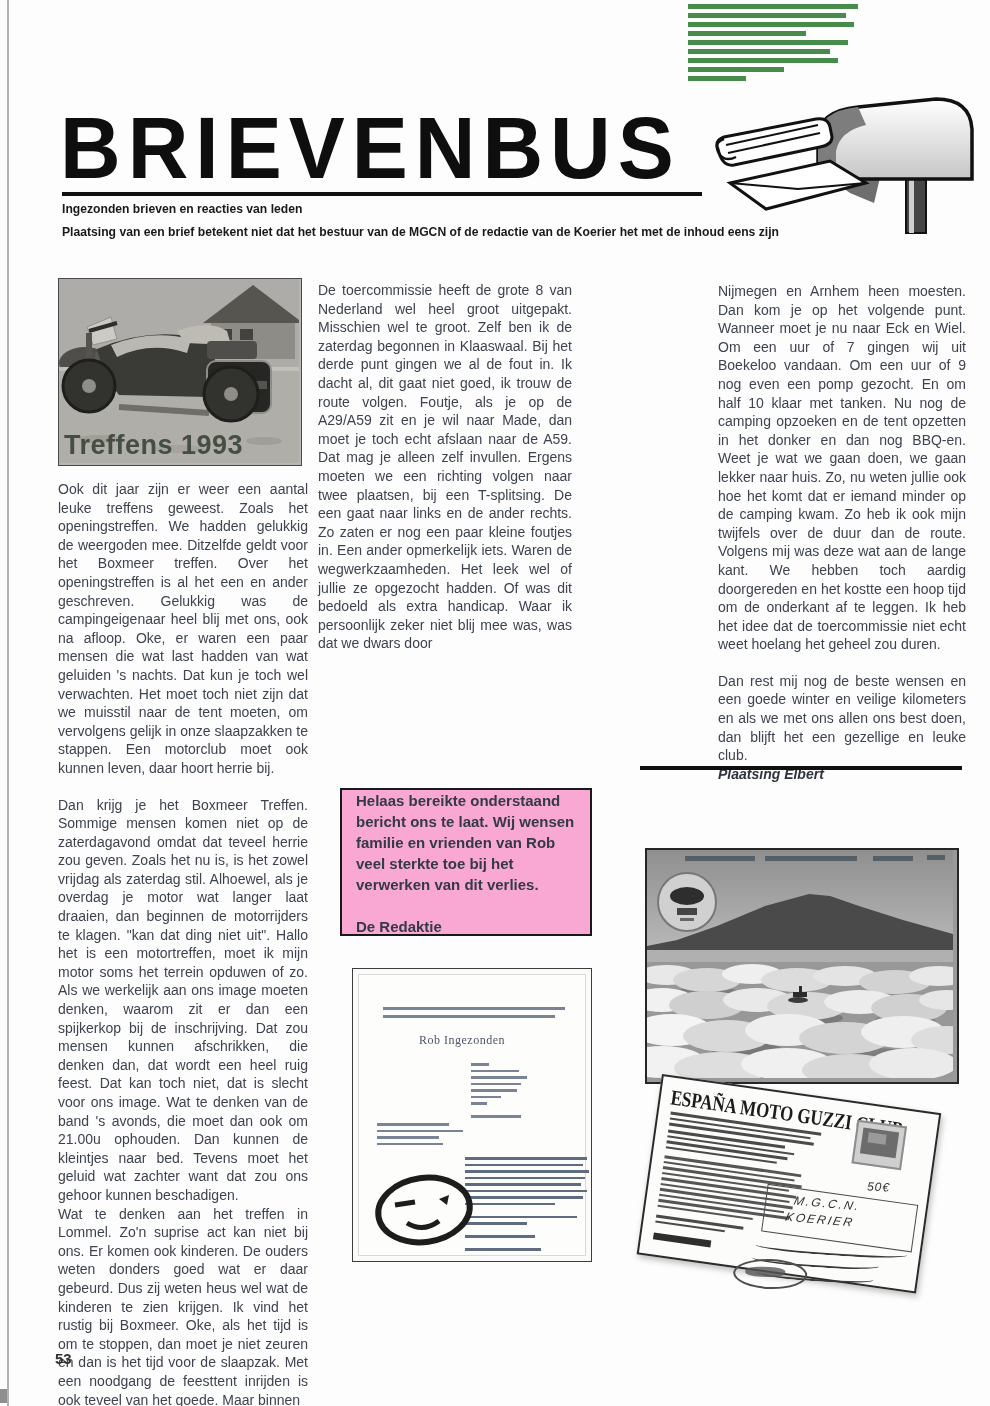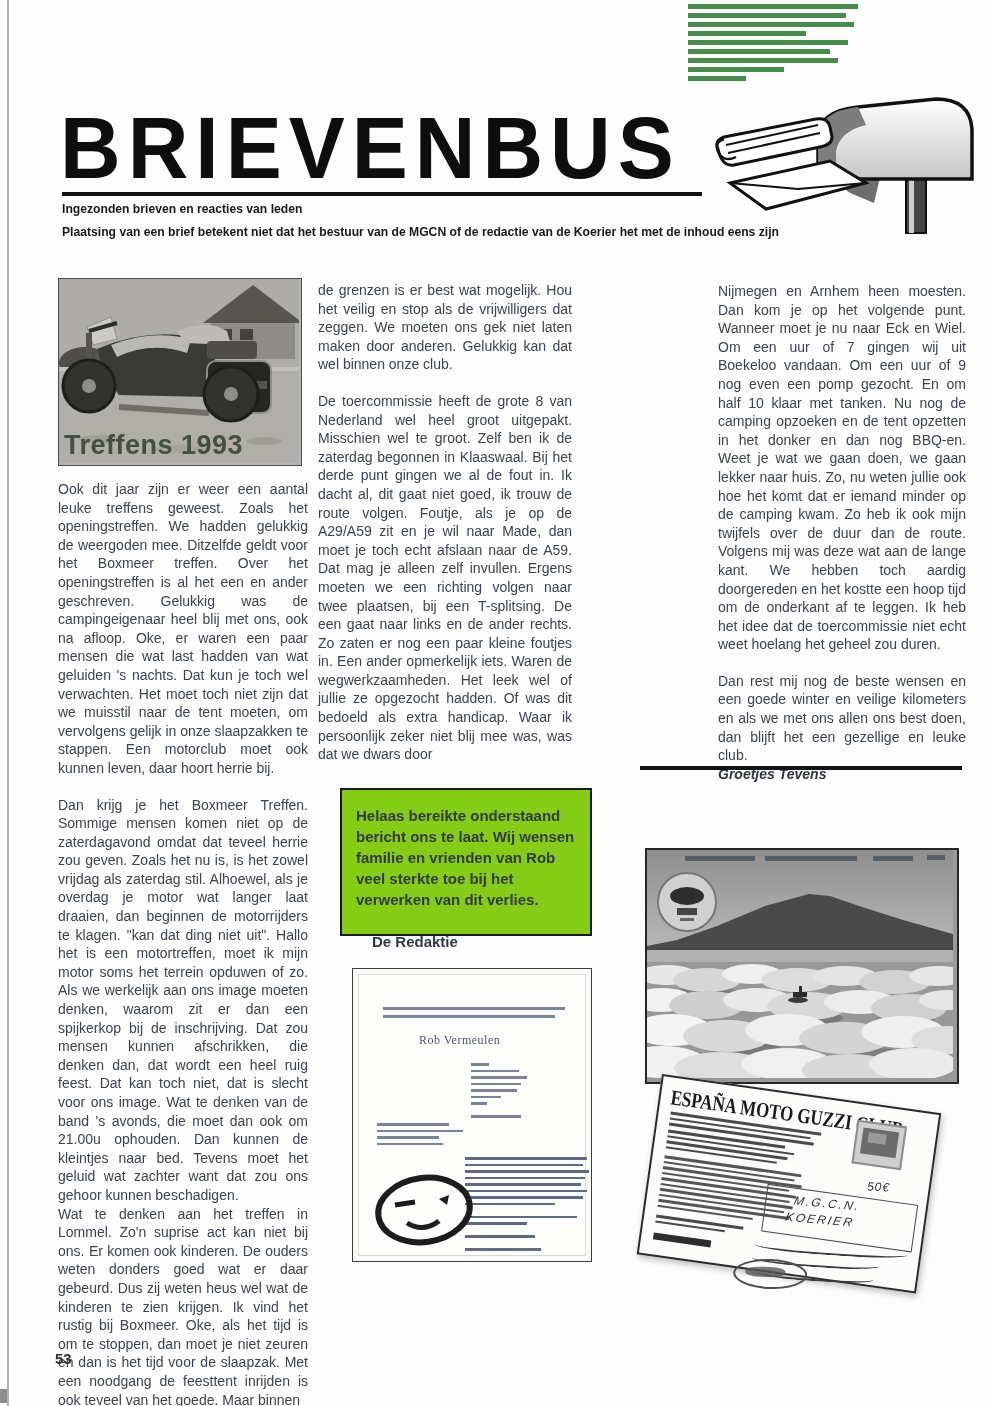--- a/index.html
+++ b/index.html
@@ -35,24 +35,24 @@
   
   .photo1{left:58px;top:278px;width:242px;height:186px;border:1px solid #4a4a4a;background:#b8b6b1;}
   .photo1 svg{display:block;}
   .photo1-caption{left:64px;top:430px;font-size:27px;font-weight:bold;color:#3c463a;
                   letter-spacing:.5px;opacity:.92;}
 
   
   .mailbox{left:700px;top:85px;width:285px;height:150px;}
 
   
-  .notice{left:340px;top:788px;width:252px;height:148px;border:2px solid #191919;background:#84cc16;
-          box-sizing:border-box;padding:15px 14px;font-size:15px;line-height:21px;font-weight:bold;color:#333a46;}
+  .notice{left:340px;top:788px;width:252px;height:148px;border:2px solid #191919;background:#f9a8d4;
+          box-sizing:border-box;padding:0 14px;font-size:15px;line-height:21px;font-weight:bold;color:#333a46;}
   .notice p{margin:0 0 21px 0;}
-  .notice p:last-child{margin:16px;}
+  .notice p:last-child{margin:0;}
 
   
   .letter{left:352px;top:968px;width:240px;height:294px;border:1px solid #3c3c3c;background:#fbfbfa;box-sizing:border-box;}
   .letter .inner{position:absolute;left:5px;top:5px;right:5px;bottom:5px;border:1px solid #d8d8d4;background:#fdfdfc;}
   .letter .name{position:absolute;left:60px;top:58px;font-family:"Liberation Serif",serif;
                 font-size:12px;color:#4d5668;letter-spacing:.5px;}
 
   
   .spanje-rule{left:640px;top:766px;width:322px;height:4px;background:#111;}
   .spanje-h{left:642px;top:782px;font-size:27px;font-weight:bold;color:#141414;letter-spacing:.2px;}
@@ -158,42 +158,41 @@
   </div>
   <div class="abs photo1-caption">Treffens 1993</div>
 
   <div class="abs col col1">
     <p>Ook dit jaar zijn er weer een aantal leuke treffens geweest. Zoals het openingstreffen. We hadden gelukkig de weergoden mee. Ditzelfde geldt voor het Boxmeer treffen. Over het openingstreffen is al het een en ander geschreven. Gelukkig was de campingeigenaar heel blij met ons, ook na afloop. Oke, er waren een paar mensen die wat last hadden van wat geluiden 's nachts. Dat kun je toch wel verwachten. Het moet toch niet zijn dat we muisstil naar de tent moeten, om vervolgens gelijk in onze slaapzakken te stappen. Een motorclub moet ook kunnen leven, daar hoort herrie bij.</p>
     <p class="tight">Dan krijg je het Boxmeer Treffen. Sommige mensen komen niet op de zaterdagavond omdat dat teveel herrie zou geven. Zoals het nu is, is het zowel vrijdag als zaterdag stil. Alhoewel, als je overdag je motor wat langer laat draaien, dan beginnen de motorrijders te klagen. "kan dat ding niet uit". Hallo het is een motortreffen, moet ik mijn motor soms het terrein opduwen of zo. Als we werkelijk aan ons image moeten denken, waarom zit er dan een spijkerkop bij de inschrijving. Dat zou mensen kunnen afschrikken, die denken dan, dat wordt een heel ruig feest. Dat kan toch niet, dat is slecht voor ons image. Wat te denken van de band 's avonds, die moet dan ook om 21.00u ophouden. Dan kunnen de kleintjes naar bed. Tevens moet het geluid wat zachter want dat zou ons gehoor kunnen beschadigen.</p>
     <p class="tight">Wat te denken aan het treffen in Lommel. Zo'n suprise act kan niet bij ons. Er komen ook kinderen. De ouders weten donders goed wat er daar gebeurd. Dus zij weten heus wel wat de kinderen te zien krijgen. Ik vind het rustig bij Boxmeer. Oke, als het tijd is om te stoppen, dan moet je niet zeuren en dan is het tijd voor de slaapzak. Met een noodgang de feesttent inrijden is ook teveel van het goede. Maar binnen</p>
   </div>
 
   <div class="abs col col2">
-    <p>de grenzen is er best wat mogelijk. Hou het veilig en stop als de vrijwilligers dat zeggen. We moeten ons gek niet laten maken door anderen. Gelukkig kan dat wel binnen onze club.</p>
     <p>De toercommissie heeft de grote 8 van Nederland wel heel groot uitgepakt. Misschien wel te groot. Zelf ben ik de zaterdag begonnen in Klaaswaal. Bij het derde punt gingen we al de fout in. Ik dacht al, dit gaat niet goed, ik trouw de route volgen. Foutje, als je op de A29/A59 zit en je wil naar Made, dan moet je toch echt afslaan naar de A59. Dat mag je alleen zelf invullen. Ergens moeten we een richting volgen naar twee plaatsen, bij een T-splitsing. De een gaat naar links en de ander rechts. Zo zaten er nog een paar kleine foutjes in. Een ander opmerkelijk iets. Waren de wegwerkzaamheden. Het leek wel of jullie ze opgezocht hadden. Of was dit bedoeld als extra handicap. Waar ik persoonlijk zeker niet blij mee was, was dat we dwars door</p>
   </div>
 
   <div class="abs col col3">
     <p>Nijmegen en Arnhem heen moesten. Dan kom je op het volgende punt. Wanneer moet je nu naar Eck en Wiel. Om een uur of 7 gingen wij uit Boekeloo vandaan. Om een uur of 9 nog even een pomp gezocht. En om half 10 klaar met tanken. Nu nog de camping opzoeken en de tent opzetten in het donker en dan nog BBQ-en. Weet je wat we gaan doen, we gaan lekker naar huis. Zo, nu weten jullie ook hoe het komt dat er iemand minder op de camping kwam. Zo heb ik ook mijn twijfels over de duur dan de route. Volgens mij was deze wat aan de lange kant. We hebben toch aardig doorgereden en het kostte een hoop tijd om de onderkant af te leggen. Ik heb het idee dat de toercommissie niet echt weet hoelang het geheel zou duren.</p>
     <p class="tight">Dan rest mij nog de beste wensen en een goede winter en veilige kilometers en als we met ons allen ons best doen, dan blijft het een gezellige en leuke club.</p>
-    <p class="tight sig">Groetjes Tevens</p>
+    <p class="tight sig">Plaatsing Elbert</p>
   </div>
 
   <div class="abs notice">
     <p>Helaas bereikte onderstaand bericht ons te laat. Wij wensen familie en vrienden van Rob veel sterkte toe bij het verwerken van dit verlies.</p>
     <p>De Redaktie</p>
   </div>
 
   <div class="abs letter">
     <div class="inner">
       <div style="position:absolute;left:24px;top:32px;">
           <div style="width: 182px; height: 3px; background: rgb(123, 132, 148); margin-bottom: 5px;"></div>
           <div style="width: 172px; height: 3px; background: rgb(123, 132, 148); margin-bottom: 5px;"></div>
         </div>
-      <div class="name">Rob Vermeulen</div>
+      <div class="name">Rob Ingezonden</div>
       <div style="position:absolute;left:112px;top:88px;">
           <div style="width: 18px; height: 2.5px; background: rgb(123, 132, 148); margin-bottom: 4px;"></div>
           <div style="width: 48px; height: 2.5px; background: rgb(123, 132, 148); margin-bottom: 4px;"></div>
           <div style="width: 56px; height: 2.5px; background: rgb(123, 132, 148); margin-bottom: 4px;"></div>
           <div style="width: 50px; height: 2.5px; background: rgb(123, 132, 148); margin-bottom: 4px;"></div>
           <div style="width: 46px; height: 2.5px; background: rgb(123, 132, 148); margin-bottom: 4px;"></div>
           <div style="width: 30px; height: 2.5px; background: rgb(123, 132, 148); margin-bottom: 4px;"></div>
           <div style="width: 16px; height: 2.5px; background: rgb(123, 132, 148); margin-bottom: 4px;"></div>
           <div style="width: 0px; height: 2.5px; background: transparent; margin-bottom: 4px;"></div>
           <div style="width: 50px; height: 2.5px; background: rgb(123, 132, 148); margin-bottom: 4px;"></div>

